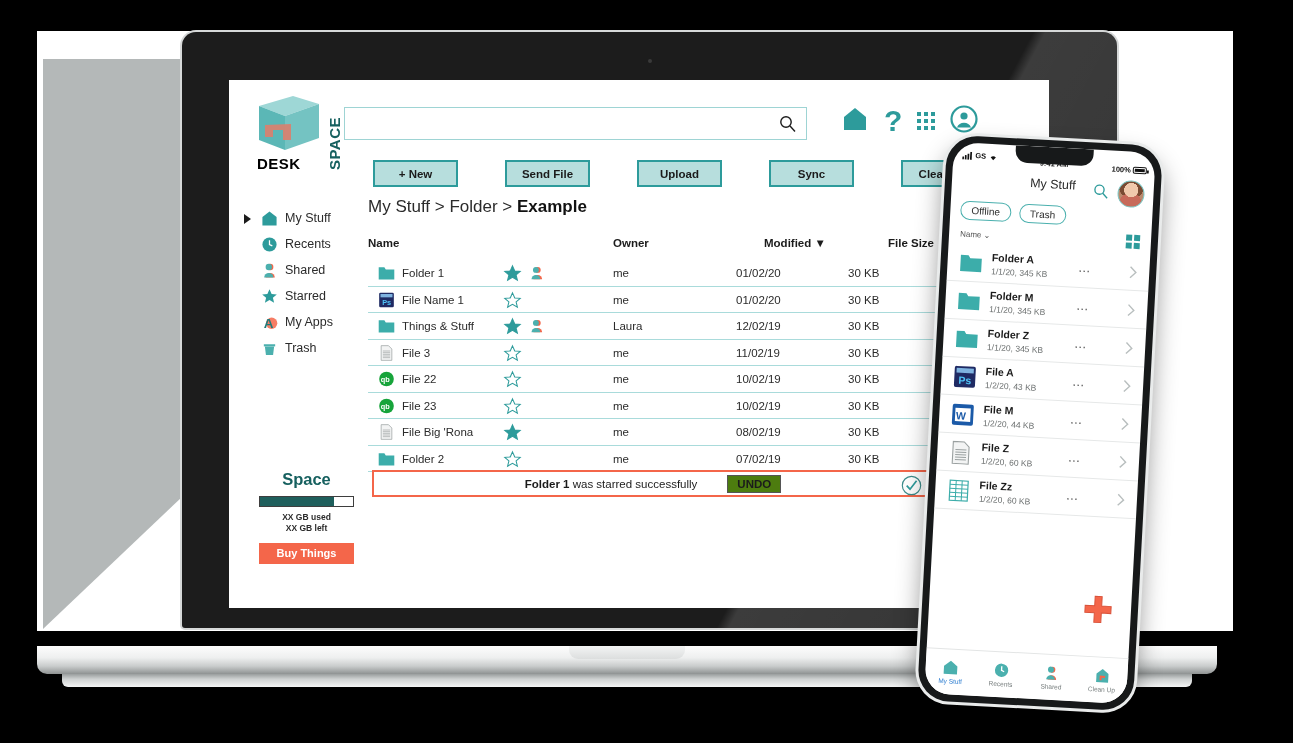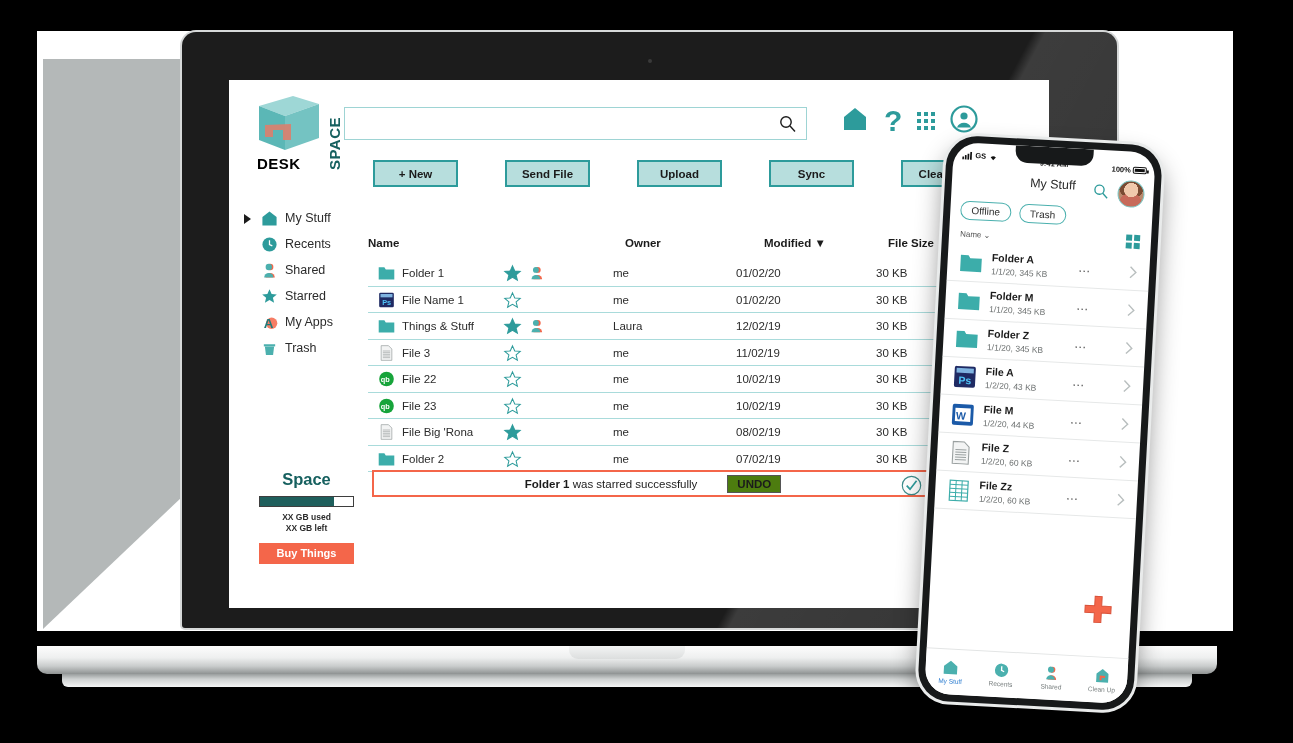--- a/index.html
+++ b/index.html
@@ -107,34 +107,34 @@
     margin-top:8px; height:21px; background:#f4664a; color:#fff; font-size:11px; font-weight:bold;
     display:flex; align-items:center; justify-content:center; cursor:pointer;
   }
 
   
   .crumb{ position:absolute; left:139px; top:117px; font-size:17px; color:#2b2b2b; }
   .crumb b{ color:#111; }
 
   .thead{ position:absolute; left:139px; top:157px; width:648px; height:18px; font-size:11.5px; font-weight:bold; color:#1b1b1b; }
   .col-name{ position:absolute; left:0; }
-  .col-owner{ position:absolute; left:245px;margin-left:12px; }
+  .col-owner{ position:absolute; left:245px; }
   .col-mod{ position:absolute; left:368px;padding-left:28px; }
   .col-size{ position:absolute; left:520px; }
 
   .rows{ position:absolute; left:139px; top:180px; width:648px; }
   .row{ position:relative; height:26.5px; border-bottom:1.5px solid #a9dbdb; font-size:11.5px; color:#2b2b2b; }
   .row:last-child{ border-bottom:1.5px solid #a9dbdb; }
   .r-icon{ position:absolute; left:10px; top:5px; width:17px; height:16px; }
   .r-name{ position:absolute; left:34px; top:7px; }
   .r-star{ position:absolute; left:135px; top:4px; width:19px; height:18px; cursor:pointer; }
   .r-share{ position:absolute; left:161px; top:4px; width:15px; height:18px; }
   .r-owner{ position:absolute; left:245px; top:7px; }
   .r-mod{ position:absolute; left:368px; top:7px; }
-  .r-size{ position:absolute; left:508px; top:7px; }
+  .r-size{ position:absolute; left:480px; top:7px; }
 
   
   .toast{
     position:absolute; left:143px; top:390px; width:562px; height:27px;
     background:#fff; border-top:2px solid #f4664a; border-bottom:2px solid #f4664a;
     border-left:2px solid #f4664a; border-right:2px solid #f4664a;
     display:flex; align-items:center; justify-content:center; gap:30px;
     font-size:11.5px; color:#1b1b1b;
   }
   .toast-msg b{ font-weight:bold; }
@@ -336,20 +336,23 @@
               <i id="space-fill" style="width: 80%;"></i>
             </div>
           <div class="space-sub">
             <div>XX GB used</div>
             <div>XX GB left</div>
           </div>
           <div class="buy-btn">Buy Things</div>
         </div>
       </div>
 
+      <div class="crumb">
+        <span>My Stuff</span><span> &gt; </span><span>Folder</span><span> &gt; </span><b>Example</b>
+      </div>
 
       <div class="thead">
         <span class="col-name">Name</span>
         <span class="col-owner">Owner</span>
         <span class="col-mod"><span>Modified</span> <span>▼</span></span>
         <span class="col-size">File Size</span>
       </div>
 
       <div class="rows" id="file-rows">
   <div class="row">

